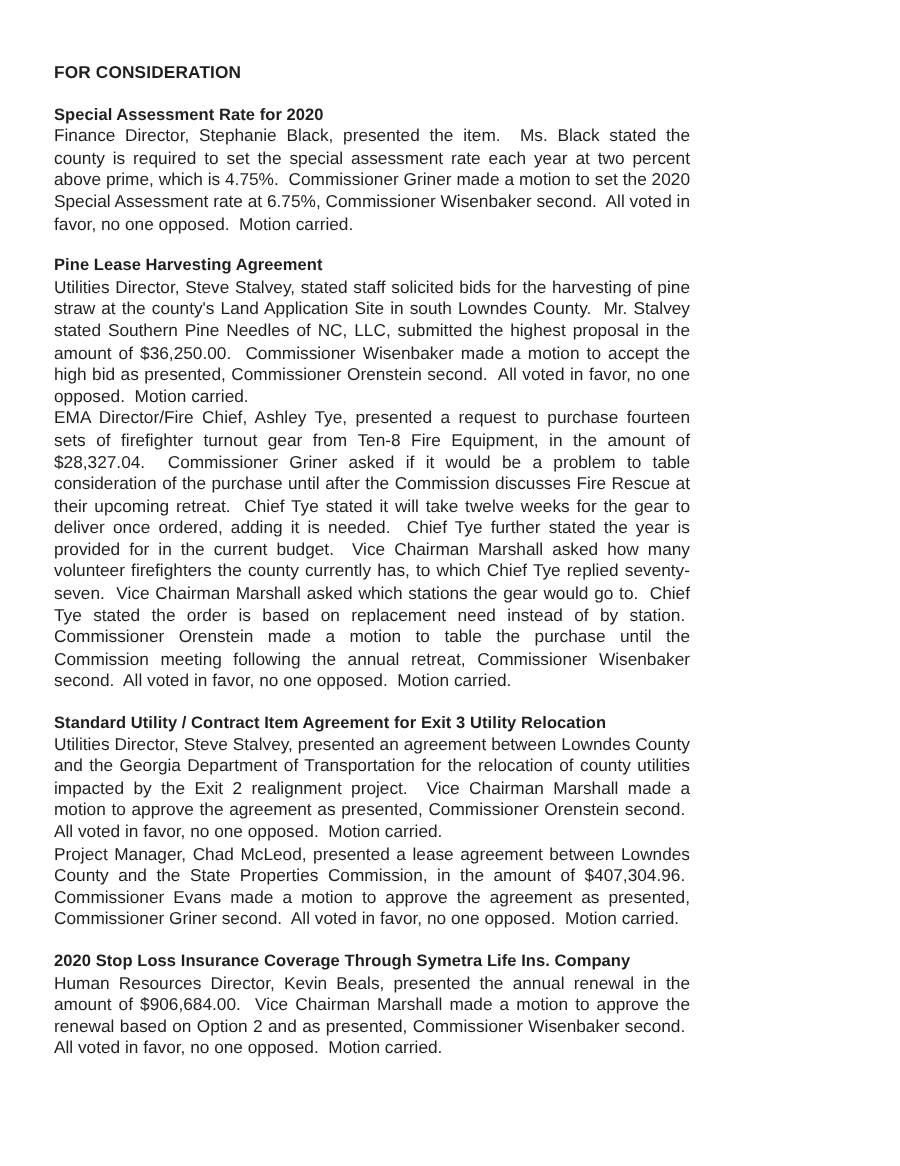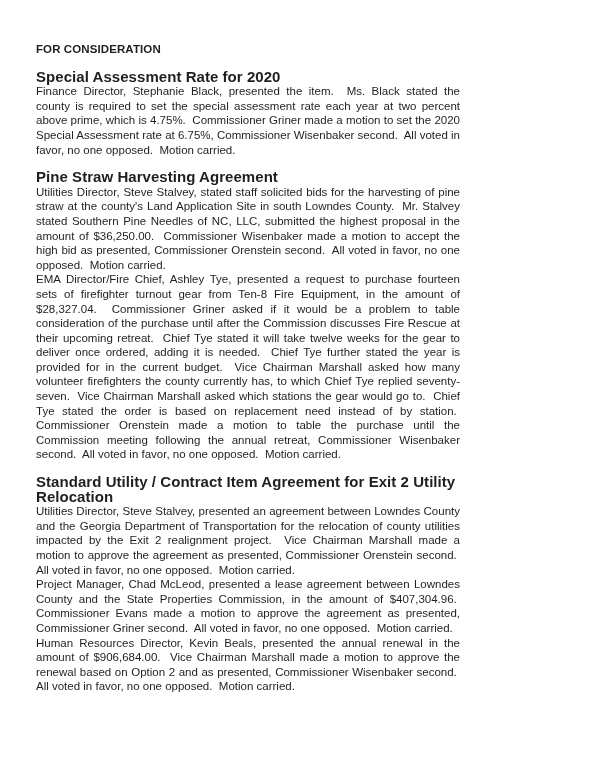--- a/index.html
+++ b/index.html
@@ -20,21 +20,21 @@
     -webkit-font-smoothing: antialiased;
   }
   .main-heading {
     font-size: 11.5px;
     font-weight: bold;
     line-height: 14.6px;
     margin: 0;
     letter-spacing: 0.1px;
   }
   .section-title {
-    font-size: 15px;
+    font-size: 11px;
     font-weight: bold;
     line-height: 14.6px;
     margin: 13px 0 0 0;
     letter-spacing: 0.05px;
   }
   .section-body {
     font-size: 11.5px;
     font-weight: normal;
     line-height: 14.6px;
     margin: 0;
@@ -48,34 +48,35 @@
 <div class="page">
 
   <h1 class="main-heading">FOR CONSIDERATION</h1>
 
   <section>
     <h2 class="section-title">Special Assessment Rate for 2020</h2>
     <p class="section-body">Finance Director, Stephanie Black, presented the item.&nbsp; Ms. Black stated the county is required to set the special assessment rate each year at two percent above prime, which is 4.75%.&nbsp; Commissioner Griner made a motion to set the 2020 Special Assessment rate at 6.75%, Commissioner Wisenbaker second.&nbsp; All voted in favor, no one opposed.&nbsp; Motion carried.</p>
   </section>
 
   <section>
-    <h2 class="section-title">Pine Straw Harvesting Agreement</h2>
+    <h2 class="section-title">Pine Lease Harvesting Agreement</h2>
     <p class="section-body">Utilities Director, Steve Stalvey, stated staff solicited bids for the harvesting of pine straw at the county's Land Application Site in south Lowndes County.&nbsp; Mr. Stalvey stated Southern Pine Needles of NC, LLC, submitted the highest proposal in the amount of $36,250.00.&nbsp; Commissioner Wisenbaker made a motion to accept the high bid as presented, Commissioner Orenstein second.&nbsp; All voted in favor, no one opposed.&nbsp; Motion carried.</p>
   </section>
 
   <section>
     <p class="section-body">EMA Director/Fire Chief, Ashley Tye, presented a request to purchase fourteen sets of firefighter turnout gear from Ten-8 Fire Equipment, in the amount of $28,327.04.&nbsp; Commissioner Griner asked if it would be a problem to table consideration of the purchase until after the Commission discusses Fire Rescue at their upcoming retreat.&nbsp; Chief Tye stated it will take twelve weeks for the gear to deliver once ordered, adding it is needed.&nbsp; Chief Tye further stated the year is provided for in the current budget.&nbsp; Vice Chairman Marshall asked how many volunteer firefighters the county currently has, to which Chief Tye replied seventy-seven.&nbsp; Vice Chairman Marshall asked which stations the gear would go to.&nbsp; Chief Tye stated the order is based on replacement need instead of by station.&nbsp; Commissioner Orenstein made a motion to table the purchase until the Commission meeting following the annual retreat, Commissioner Wisenbaker second.&nbsp; All voted in favor, no one opposed.&nbsp; Motion carried.</p>
   </section>
 
   <section>
-    <h2 class="section-title">Standard Utility / Contract Item Agreement for Exit 2 Utility Relocation</h2>
+    <h2 class="section-title">Standard Utility / Contract Item Agreement for Exit 3 Utility Relocation</h2>
     <p class="section-body">Utilities Director, Steve Stalvey, presented an agreement between Lowndes County and the Georgia Department of Transportation for the relocation of county utilities impacted by the Exit 2 realignment project.&nbsp; Vice Chairman Marshall made a motion to approve the agreement as presented, Commissioner Orenstein second.&nbsp; All voted in favor, no one opposed.&nbsp; Motion carried.</p>
   </section>
 
   <section>
     <p class="section-body">Project Manager, Chad McLeod, presented a lease agreement between Lowndes County and the State Properties Commission, in the amount of $407,304.96.&nbsp; Commissioner Evans made a motion to approve the agreement as presented, Commissioner Griner second.&nbsp; All voted in favor, no one opposed.&nbsp; Motion carried.</p>
   </section>
 
   <section>
+    <h2 class="section-title">2020 Stop Loss Insurance Coverage Through Symetra Life Ins. Company</h2>
     <p class="section-body">Human Resources Director, Kevin Beals, presented the annual renewal in the amount of $906,684.00.&nbsp; Vice Chairman Marshall made a motion to approve the renewal based on Option 2 and as presented, Commissioner Wisenbaker second.&nbsp; All voted in favor, no one opposed.&nbsp; Motion carried.</p>
   </section>
 
 </div>
 
 </body></html>

